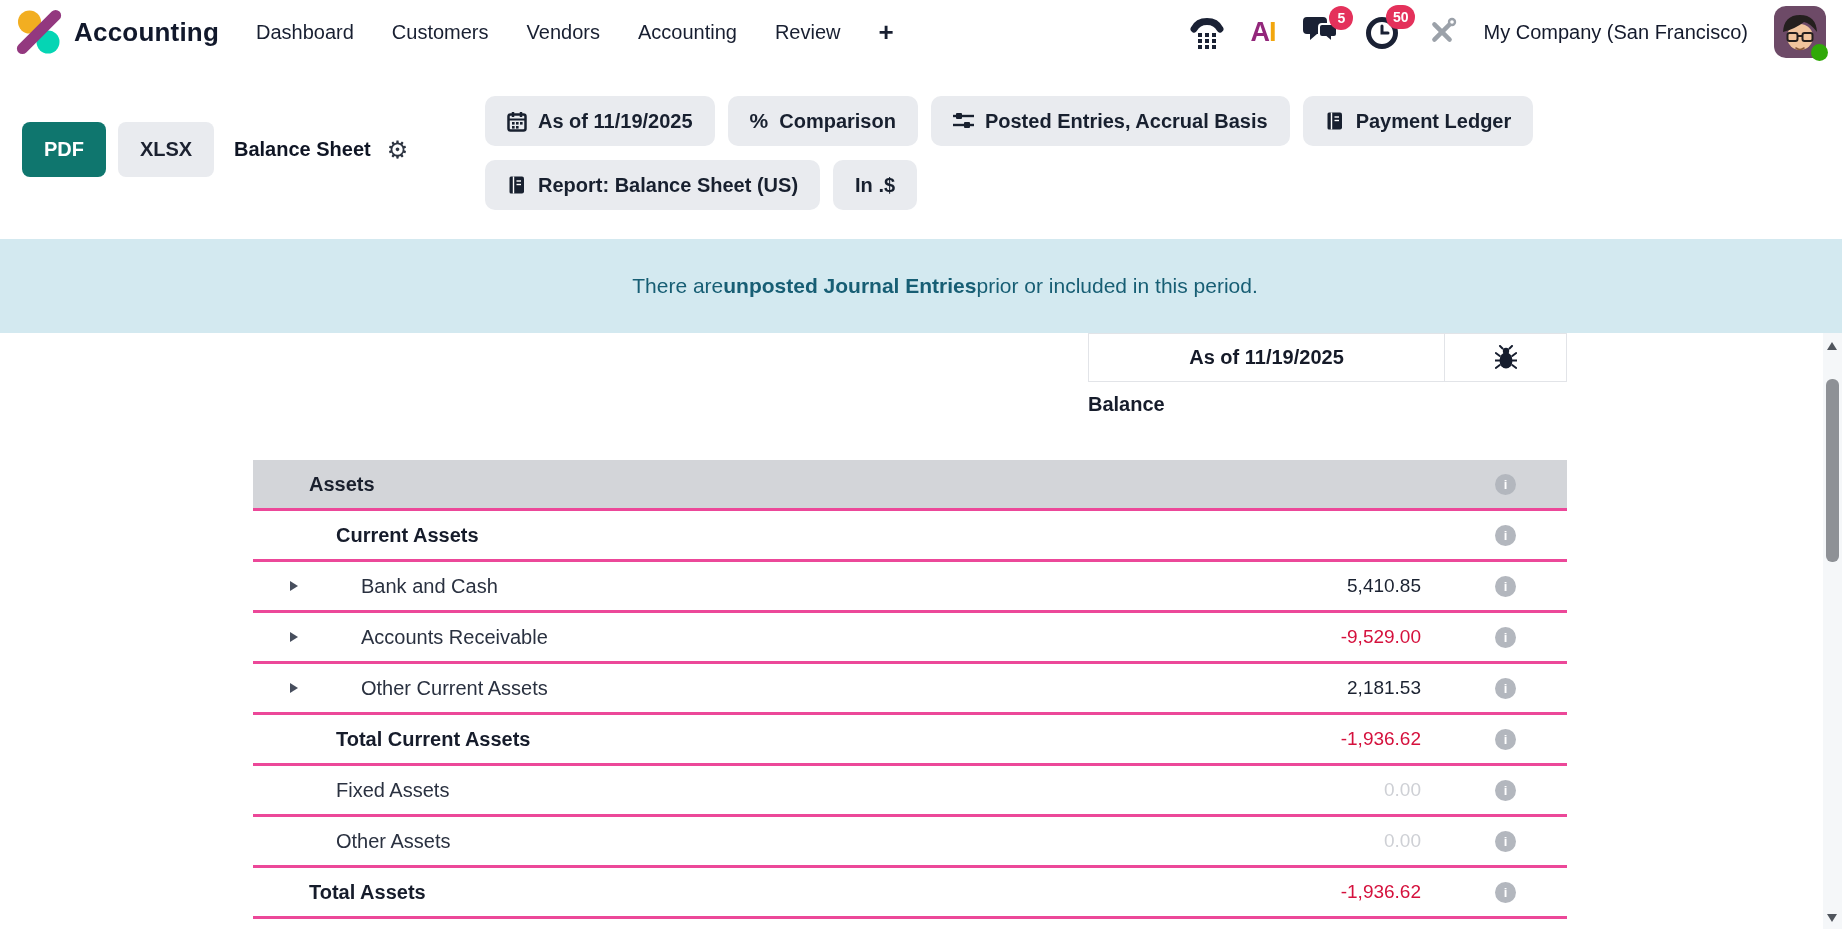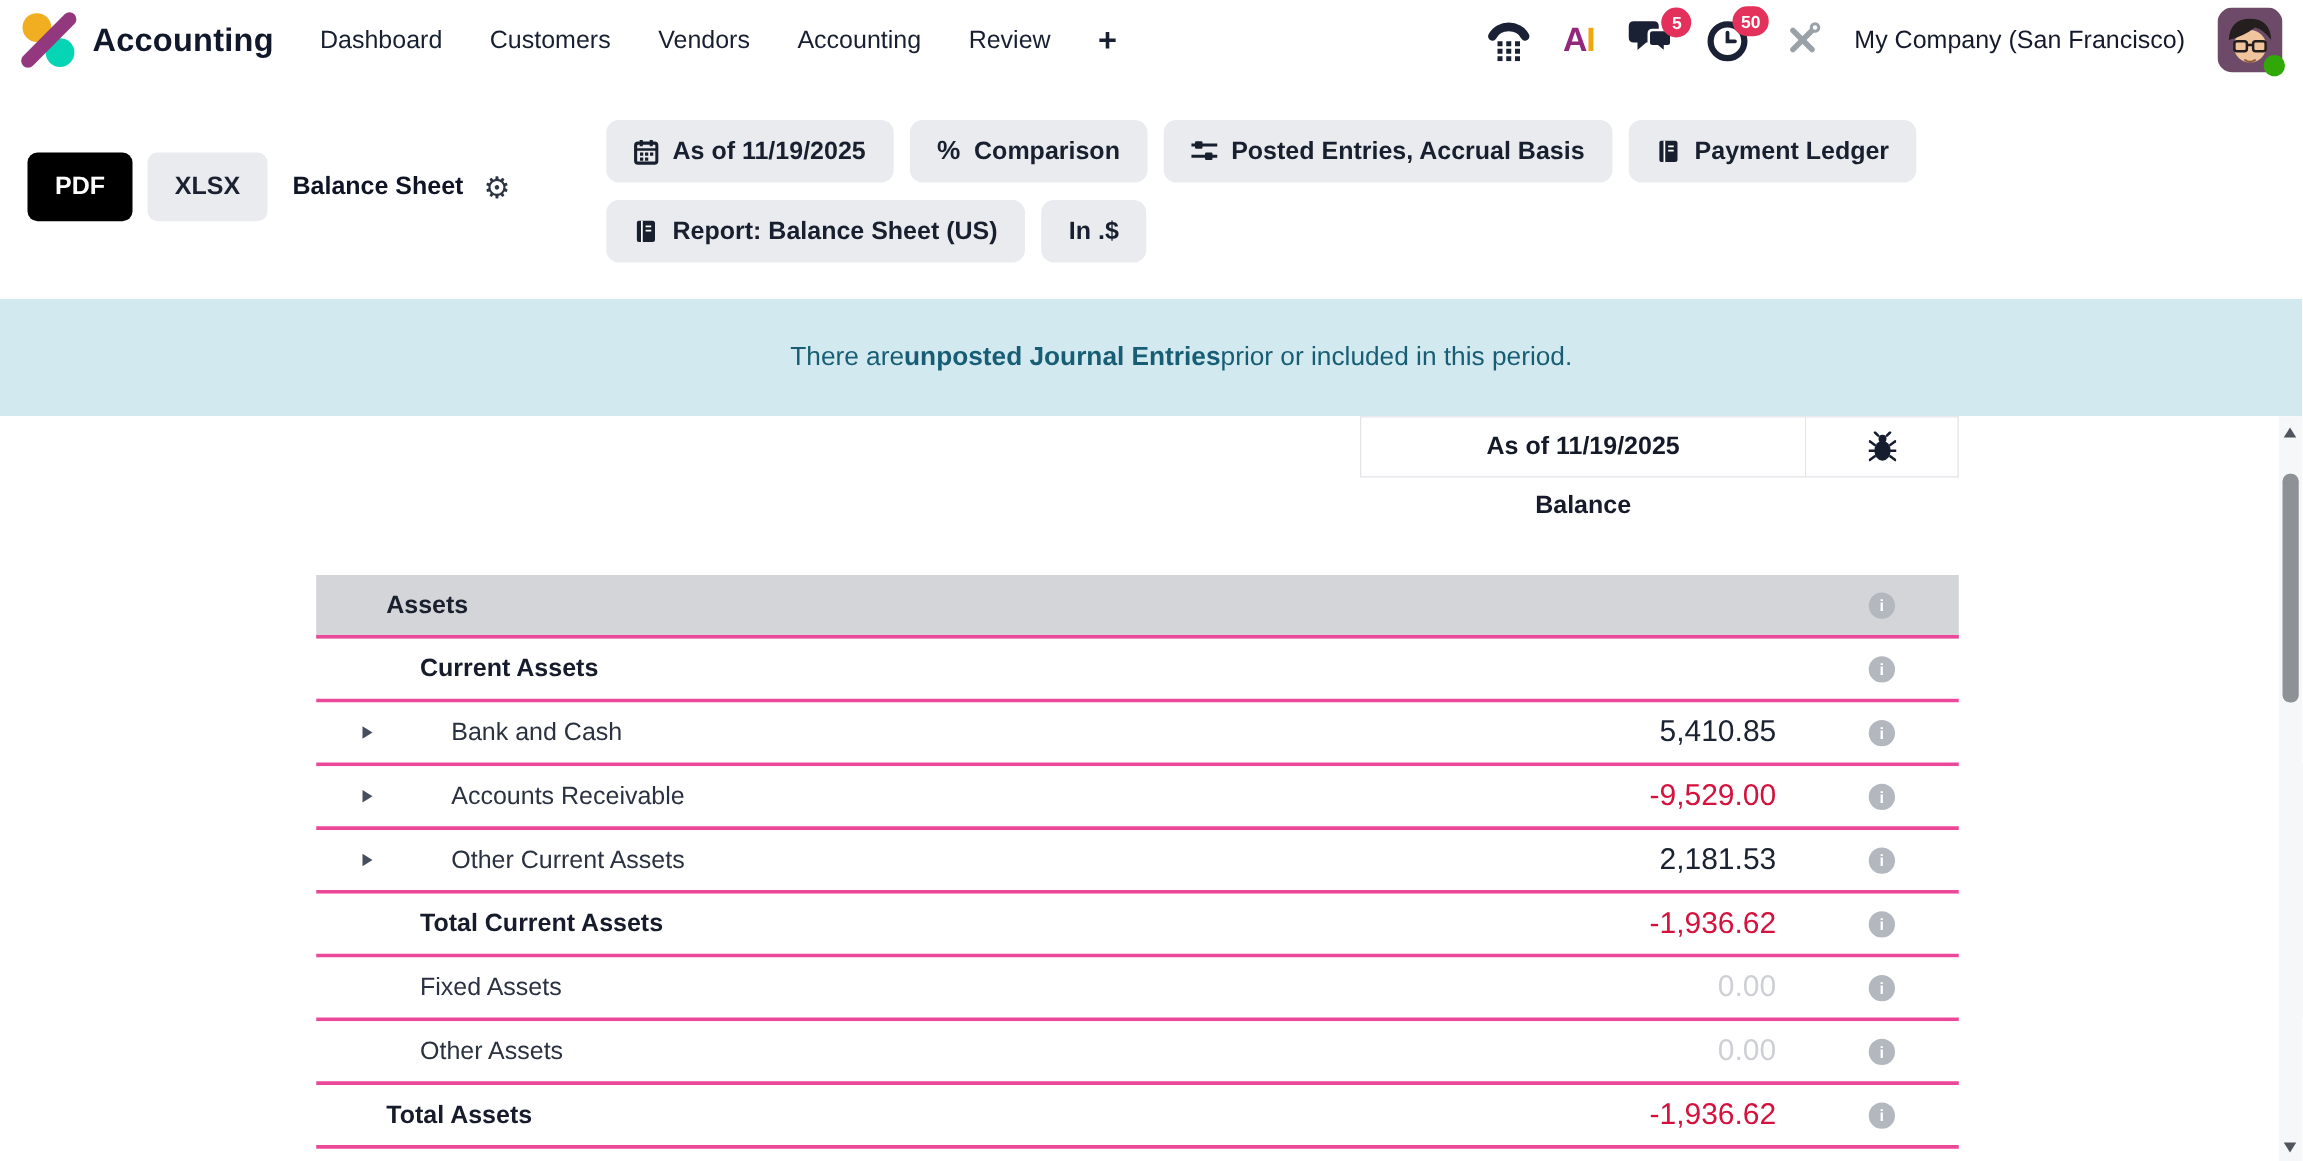--- a/index.html
+++ b/index.html
@@ -24,21 +24,21 @@
     position:absolute; top:-9px; right:-14px; background:#e4315b; color:#fff;
     font-size:14px; font-weight:700; min-width:24px; height:24px; border-radius:12px;
     line-height:24px; text-align:center; padding:0 7px;
   }
   .company{ font-size:20px; color:#141a2c; cursor:pointer; white-space:nowrap; }
   .avatar-wrap{ position:relative; width:52px; height:52px; cursor:pointer; }
   .online-dot{ position:absolute; right:-2px; bottom:-3px; width:17px; height:17px; border-radius:50%; background:#30a908; }
   
   .control-bar{ position:relative; height:175px; background:#fff; }
   .export-group{ position:absolute; left:22px; top:58px; display:flex; align-items:center; gap:12px; }
-  .btn-pdf{ width:84px; height:55px; border:none; border-radius:8px; background:#000000; color:#fff;
+  .btn-pdf{ width:84px; height:55px; border:none; border-radius:8px; background:#0f766e; color:#fff;
     font-size:20px; font-weight:700; font-family:inherit; cursor:pointer; }
   .btn-xlsx{ width:96px; height:55px; border:none; border-radius:8px; background:#e9ebef; color:#1b2130;
     font-size:20px; font-weight:700; font-family:inherit; cursor:pointer; }
   .report-title{ font-size:20px; font-weight:700; color:#0f1524; margin:0 4px 0 8px; white-space:nowrap; }
   .gear{ font-size:24px; color:#2e3542; cursor:pointer; font-family:"DejaVu Sans",sans-serif; }
   .filters{ position:absolute; left:485px; display:flex; gap:13px; }
   .filters.row1{ top:32px; } .filters.row2{ top:96px; }
   .filter{ display:flex; align-items:center; gap:11px; height:50px; padding:0 22px;
     background:#e9ebef; border:none; border-radius:10px; font-size:20px; font-weight:700;
     color:#18202f; font-family:inherit; cursor:pointer; white-space:nowrap; }
@@ -47,32 +47,32 @@
   .alert{ height:94px; background:#d3e9f0; color:#175e74; display:flex; align-items:center;
     justify-content:center; font-size:21px;padding-left:48px; }
   .alert b{ font-weight:700; }
   
   .content{ position:relative; height:596px; background:#fff; }
   .col-head{ position:absolute; left:1088px; top:0; display:flex; }
   .cell{ height:49px; border:1px solid #e2e4e8; display:flex; align-items:center;
     justify-content:center; background:#fff; cursor:pointer; }
   .cell.date{ width:357px; font-weight:700; font-size:20px; color:#151a28; }
   .cell.bug{ width:122px; border-left:none; }
-  .col-sub{ position:absolute; left:1088px; top:60px; width:357px; text-align:center;
+  .col-sub{ position:absolute; left:1088px; top:60px; width:357px; text-align:left;
     font-weight:700; font-size:20px; color:#161c2b; }
   .rtable{ position:absolute; left:253px; top:127px; width:1314px; }
   .trow{ position:relative; display:flex; align-items:center; height:51px;
     border-bottom:3px solid #ec4899; font-size:20px; color:#2a3140; background:#fff; }
   .trow.section{ background:#d3d5d9; font-weight:700; color:#1a202e; }
   .trow.bold{ font-weight:700; color:#161c2b; }
   .trow.clickable{ cursor:pointer; }
   .ind1 .lbl{ margin-left:56px; } .ind2 .lbl{ margin-left:83px; } .ind3 .lbl{ margin-left:108px; }
   .caret{ position:absolute; left:37px; width:0; height:0;
     border-left:8px solid #474e5d; border-top:5px solid transparent; border-bottom:5px solid transparent; }
-  .val{ position:absolute; right:146px; font-size:24px; color:#1b2231; font-weight:400; }
+  .val{ position:absolute; right:146px; font-size:19px; color:#1b2231; font-weight:400; }
   .val.neg{ color:#d5113d; } .val.boldv{ font-weight:400; } .val.muted{ color:#ced0d5; }
   .info{ position:absolute; right:51px; width:21px; height:21px; border-radius:50%;
     background:#b3b7be; color:#fff; text-align:center; font-size:13px; font-weight:700;
     line-height:21px; font-style:normal; cursor:pointer; }
   
   .scrollbar{ position:absolute; right:0; top:0; width:19px; height:596px; background:#f5f7f9; }
   .sb-up{ position:absolute; top:9px; left:4px; width:0; height:0;
     border-left:5.5px solid transparent; border-right:5.5px solid transparent; border-bottom:8px solid #50555d; }
   .sb-down{ position:absolute; bottom:7px; left:4px; width:0; height:0;
     border-left:5.5px solid transparent; border-right:5.5px solid transparent; border-top:8px solid #50555d; }

